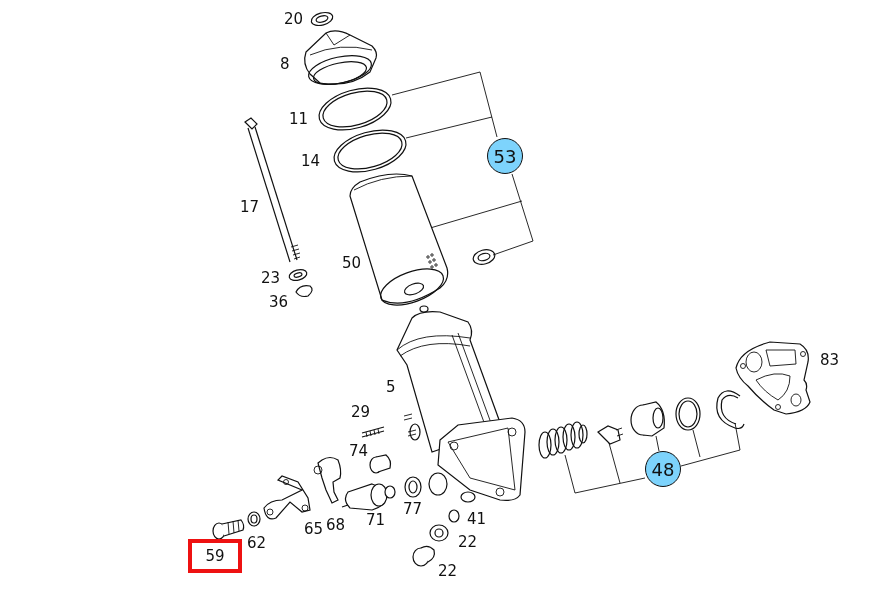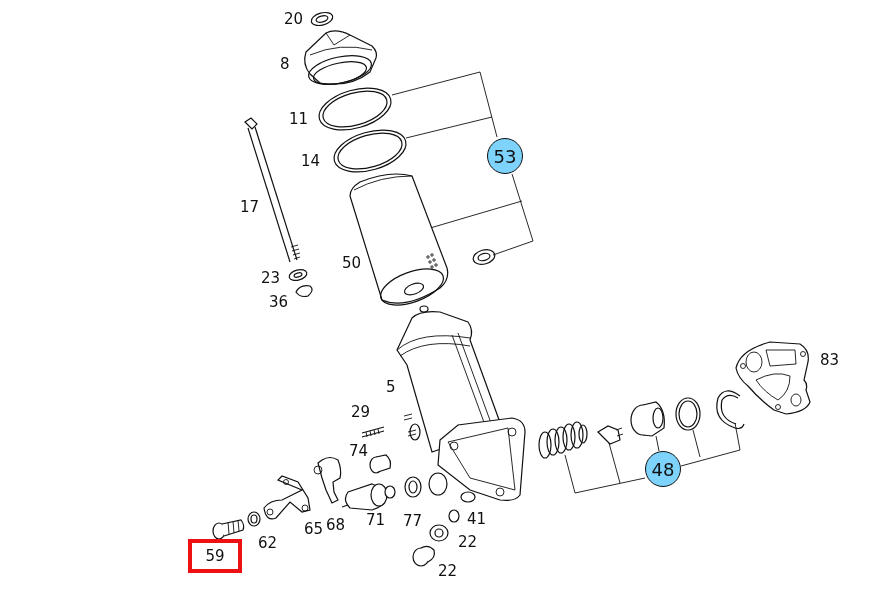--- a/index.html
+++ b/index.html
@@ -222,25 +222,25 @@
 <span class="lbl" style="left:342px;top:256px;">50</span>
 <span class="lbl" style="left:261px;top:271px;">23</span>
 <span class="lbl" style="left:269px;top:295px;">36</span>
 <span class="lbl" style="left:386px;top:380px;">5</span>
 <span class="lbl" style="left:351px;top:405px;">29</span>
 <span class="lbl" style="left:349px;top:444px;">74</span>
 <span class="lbl" style="left:820px;top:353px;">83</span>
 <span class="lbl" style="left:467px;top:512px;">41</span>
 <span class="lbl" style="left:458px;top:535px;">22</span>
 <span class="lbl" style="left:438px;top:564px;">22</span>
-<span class="lbl" style="left:403px;top:502px;margin-top:12px;">77</span>
+<span class="lbl" style="left:403px;top:502px;">77</span>
 <span class="lbl" style="left:366px;top:513px;">71</span>
 <span class="lbl" style="left:326px;top:518px;">68</span>
 <span class="lbl" style="left:304px;top:522px;">65</span>
-<span class="lbl" style="left:258px;top:536px;">62</span>
+<span class="lbl" style="left:247px;top:536px;">62</span>
 
 
 <div class="callout" style="left:487px;top:138px;">53</div>
 <div class="callout" style="left:645px;top:451px;">48</div>
 
 
 <div class="hl" style="left:188px;top:539px;width:54px;height:34px;">59</div>
 </div>
 
 </body></html>

